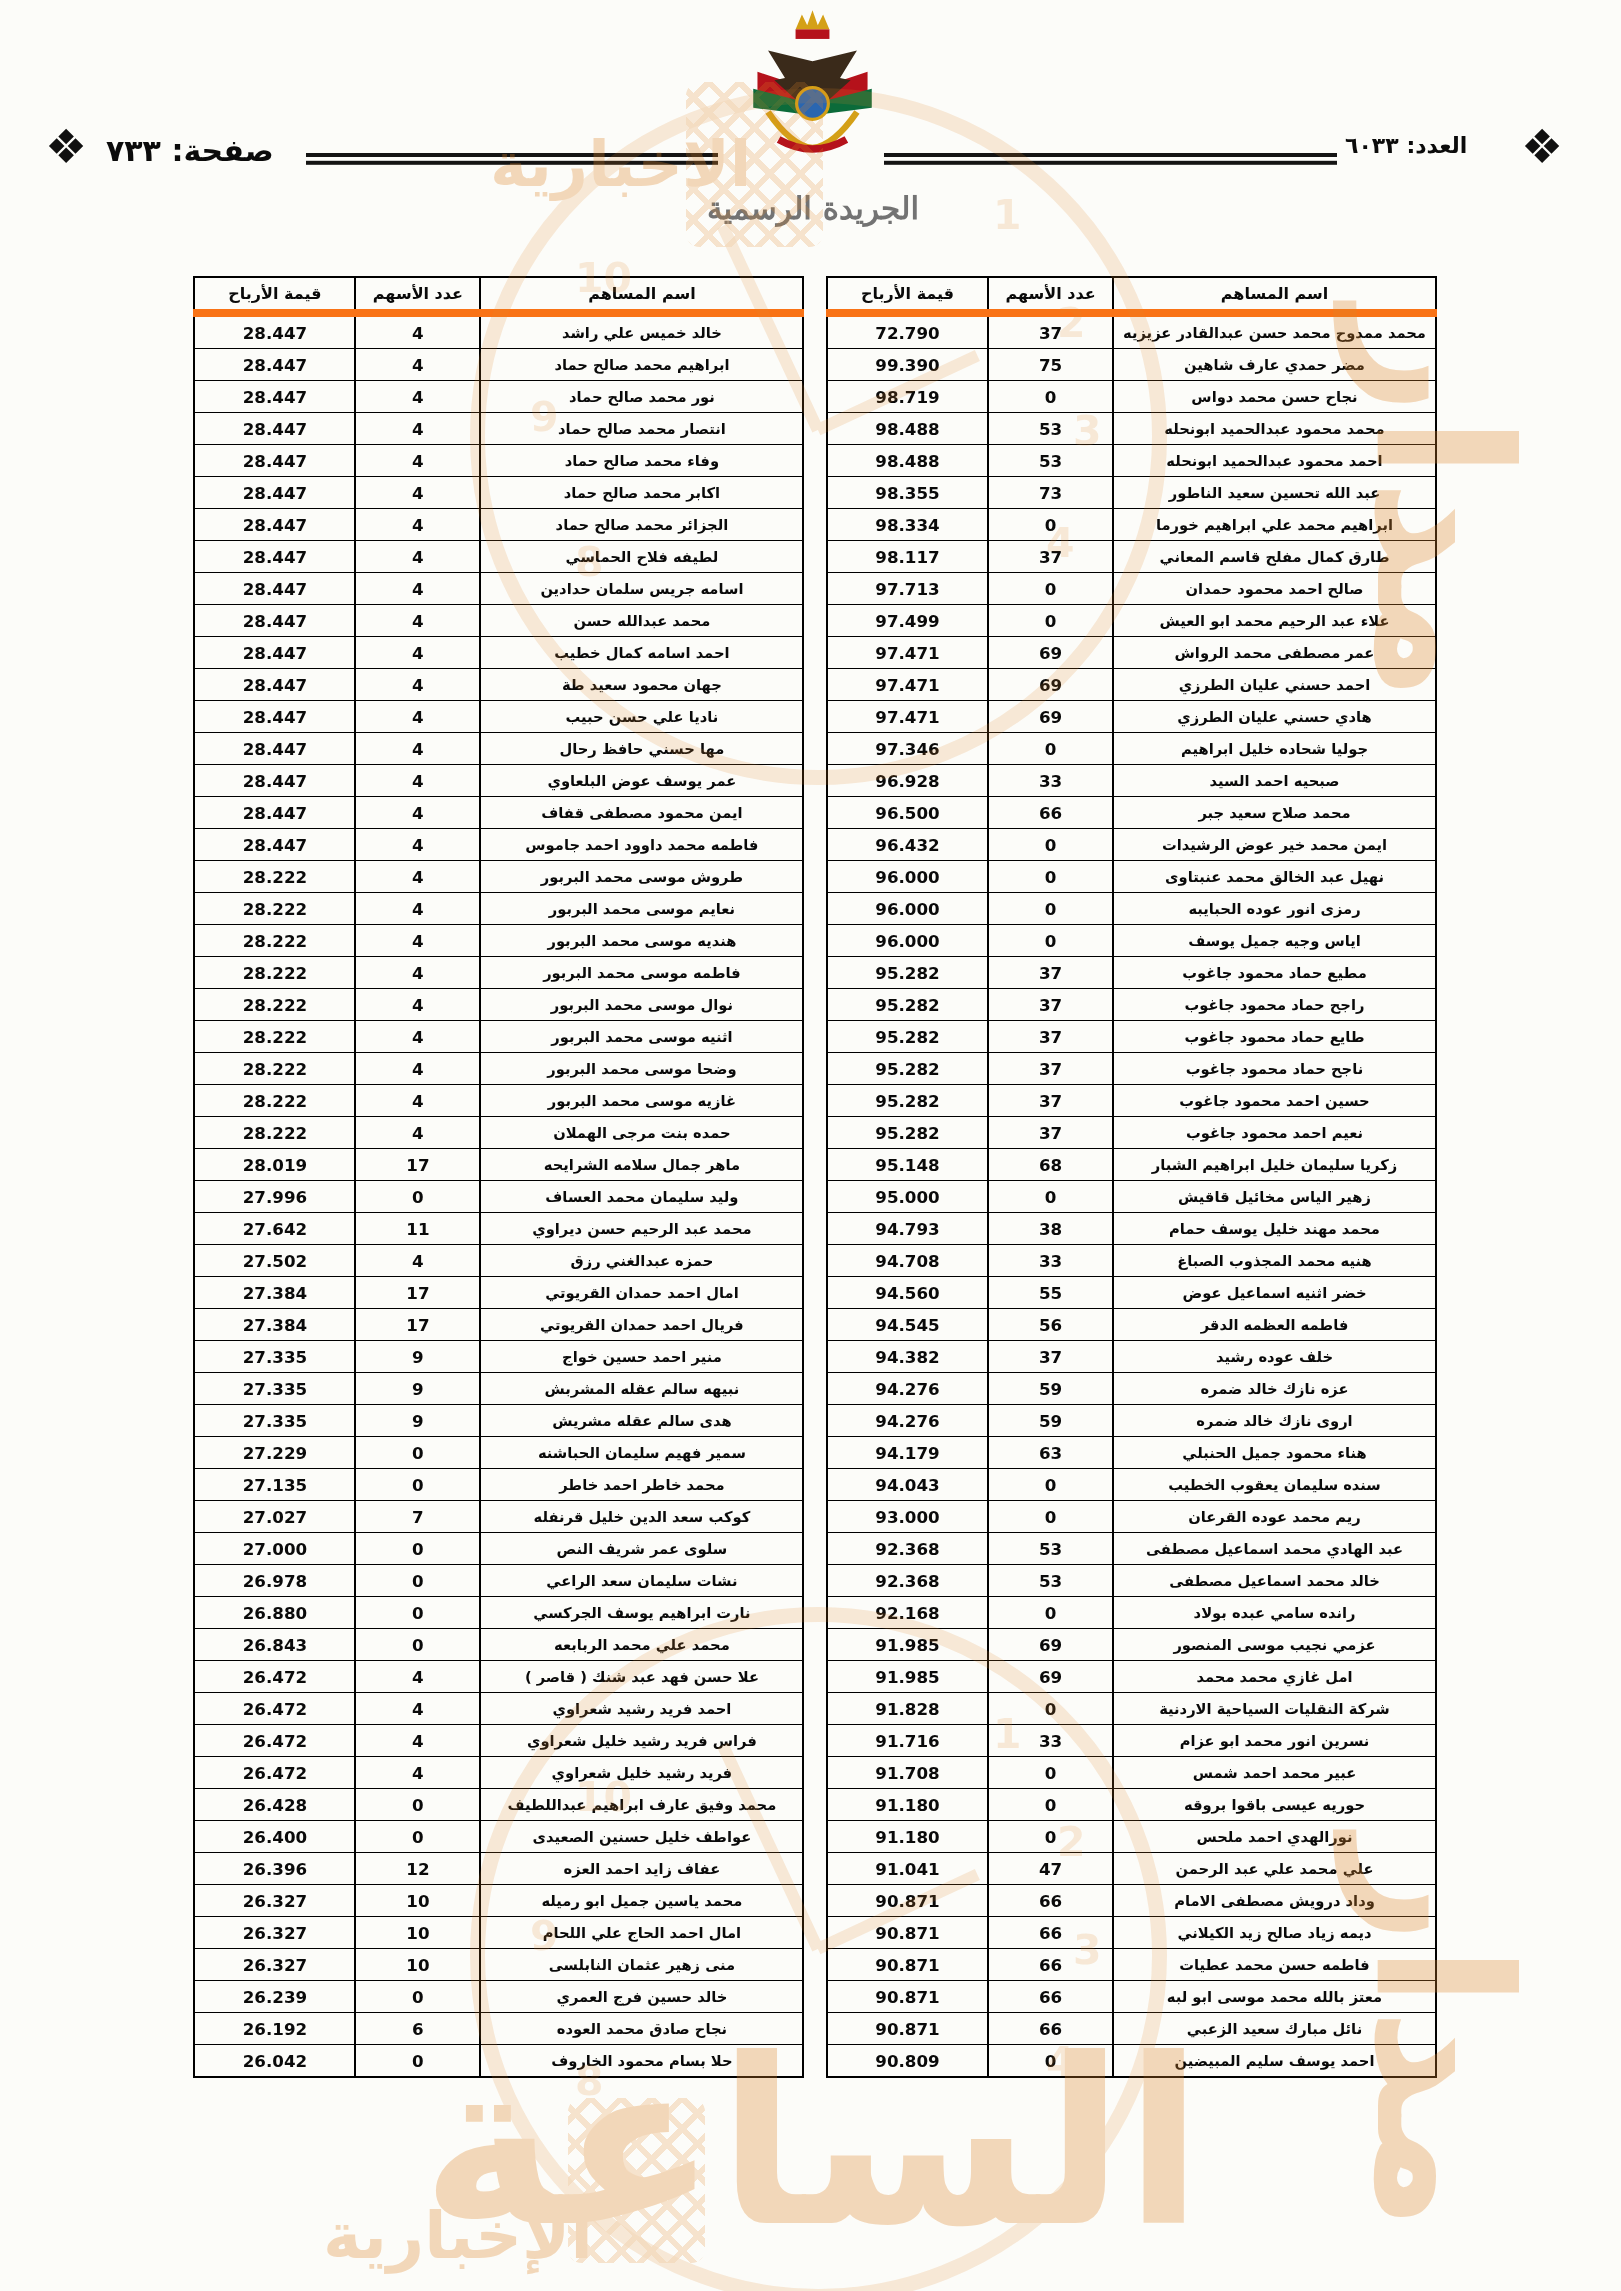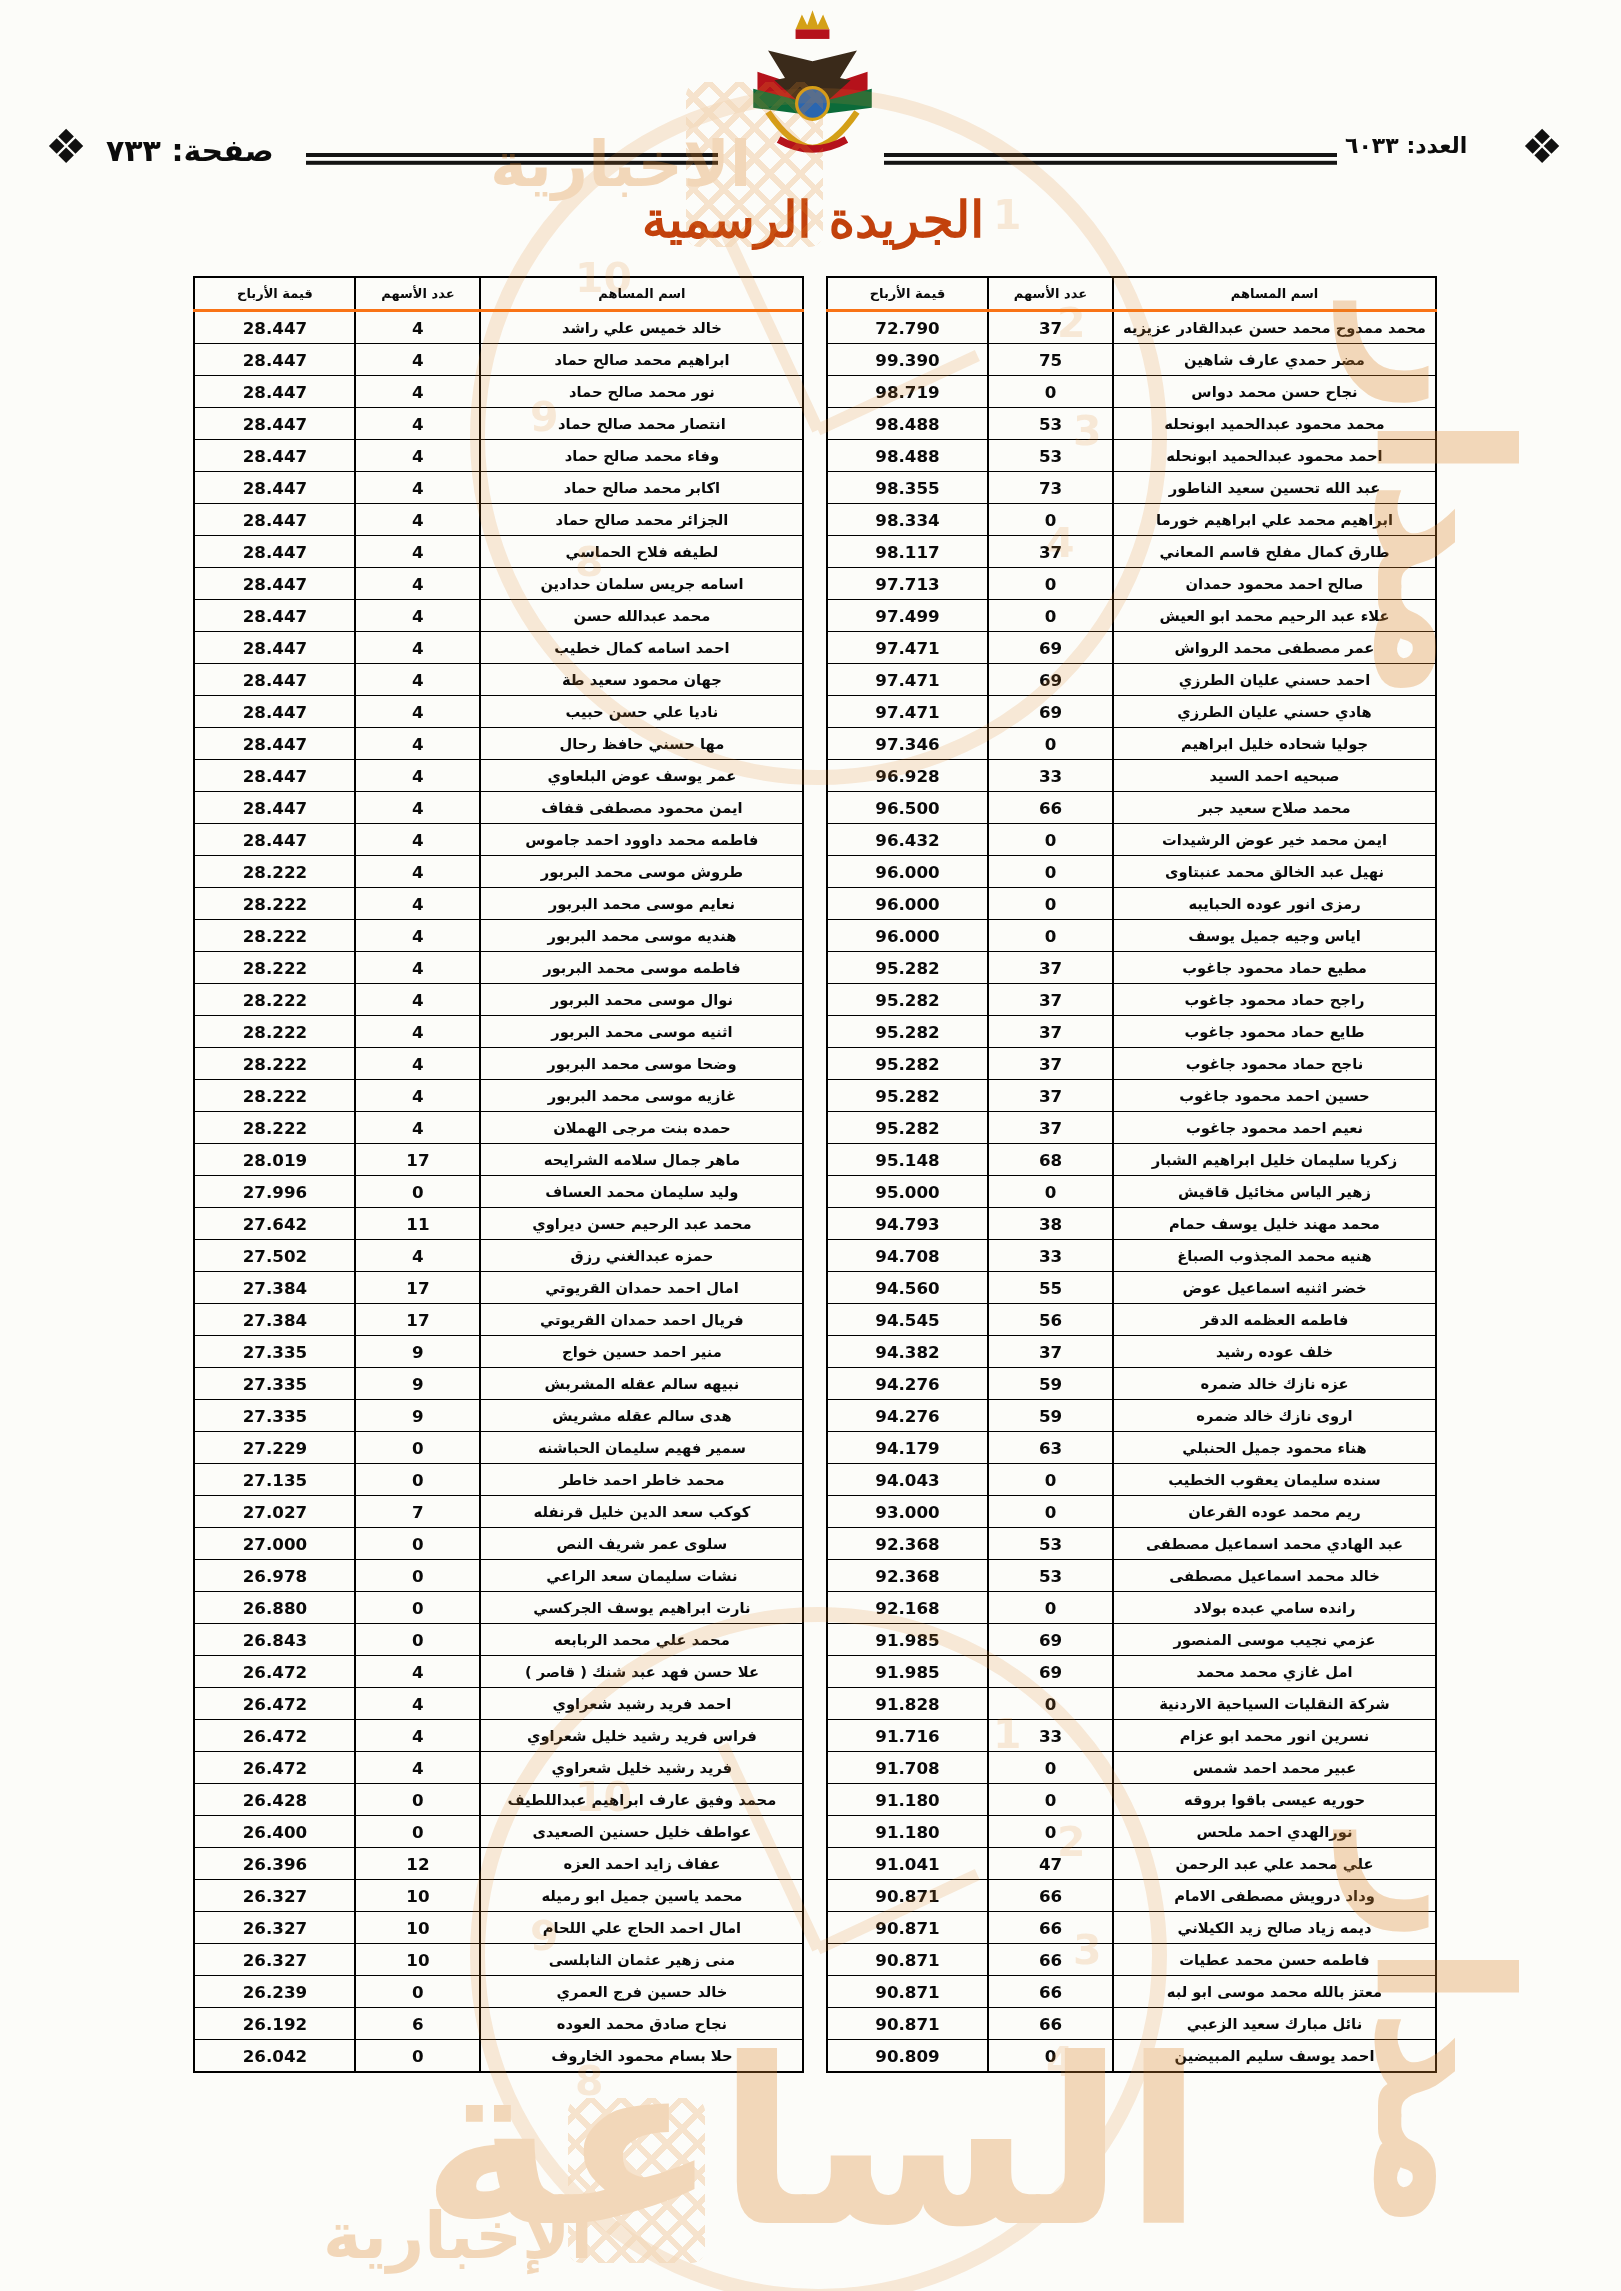--- a/index.html
+++ b/index.html
@@ -15,37 +15,37 @@
   .ornament-left{left:45px;top:123px;}
   .ornament-right{left:1521px;top:123px;}
   .page-label{position:absolute;left:106px;top:133px;font-size:30px;font-weight:bold;direction:rtl;}
   .issue-label{position:absolute;left:1345px;top:133px;font-size:22px;font-weight:bold;direction:rtl;}
   .rule{position:absolute;height:3.9px;background:#141414;box-shadow:0 7.8px 0 #141414;}
   .rule-left{left:306px;top:153px;width:412px;}
   .rule-right{left:884px;top:153px;width:453px;}
   .emblem{position:absolute;left:749px;top:5.9px;width:127px;height:159px;}
   .gazette-title{
     position:absolute;left:627px;top:190px;width:372px;text-align:center;
-    font-size:50px;font-weight:bold;color:#c2410c;letter-spacing:1px;
+    font-size:31px;font-weight:bold;color:#737373;letter-spacing:1px;
     font-family:"DejaVu Serif", serif;
   }
   
   .tables{position:absolute;top:276px;left:196px;width:1241px;display:flex;gap:21.6px;direction:rtl;z-index:1;}
   table.gz-table{
     width:610px;border-collapse:collapse;table-layout:fixed;direction:rtl;
     border:2.9px double #000;background:transparent;
   }
   .gz-table th,.gz-table td{
     border-top:1px solid #000;border-bottom:1px solid #000;
     border-left:2.9px double #000;border-right:2.9px double #000;
     height:31px;text-align:center;vertical-align:middle;
     font-weight:bold;color:#0a0a0a;padding:0 3.9px;
     overflow:hidden;white-space:nowrap;
   }
-  .gz-table th{font-size:13px;border-bottom:3px solid #f97316;}
+  .gz-table th{font-size:16px;border-bottom:8px solid #f97316;}
   .gz-table td.col-name{font-size:14.7px;}
   .gz-table td.col-shares{font-size:16.7px;}
   .gz-table td.col-profit{font-size:16.7px;}
   col.w-name{width:323px;}
   col.w-shares{width:125px;}
   col.w-profit{width:161px;}
   
   .watermark{position:absolute;inset:0;z-index:5;pointer-events:none;color:#de8528;opacity:.30;font-weight:bold;}
   .wm-clock{position:absolute;width:667px;height:667px;border:15.7px solid currentColor;border-radius:50%;opacity:.55;}
   .wm-clock-top{left:470px;top:88px;}

